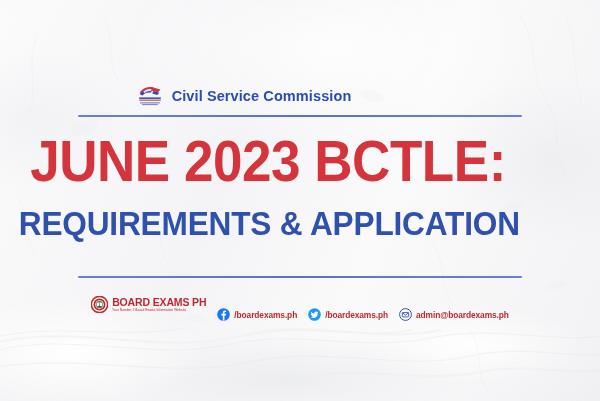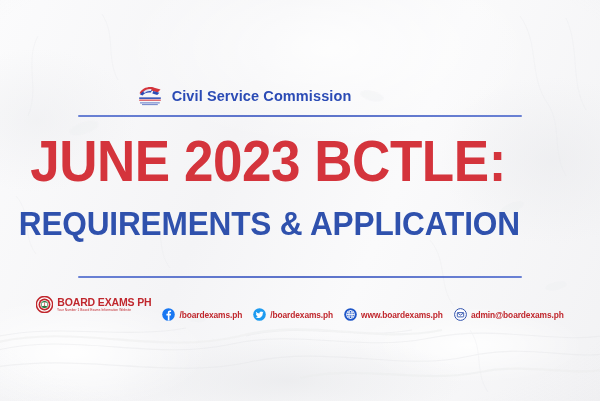--- a/index.html
+++ b/index.html
@@ -297,35 +297,20 @@
       <div class="social">
         <span class="social-icon">
           <svg width="13" height="13" viewBox="0 0 13 13">
             <circle cx="6.5" cy="6.5" r="6.3" fill="#1d9bf0"></circle>
             <path d="M10.6 4.25 C 10.3 4.4, 9.98 4.49, 9.64 4.53 C 9.99 4.32, 10.25 3.99, 10.37 3.6 C 10.05 3.79, 9.69 3.93, 9.31 4.0 C 9.0 3.68, 8.57 3.48, 8.1 3.48 C 7.19 3.48, 6.45 4.22, 6.45 5.13 C 6.45 5.26, 6.46 5.39, 6.49 5.51 C 5.12 5.44, 3.91 4.79, 3.1 3.79 C 2.96 4.03, 2.88 4.32, 2.88 4.62 C 2.88 5.19, 3.17 5.7, 3.61 5.99 C 3.34 5.98, 3.09 5.91, 2.87 5.78 V 5.8 C 2.87 6.6, 3.44 7.26, 4.19 7.42 C 4.06 7.45, 3.91 7.47, 3.76 7.47 C 3.66 7.47, 3.56 7.46, 3.46 7.44 C 3.67 8.1, 4.28 8.57, 5.0 8.59 C 4.44 9.03, 3.73 9.29, 2.96 9.29 C 2.83 9.29, 2.7 9.28, 2.57 9.27 C 3.3 9.74, 4.17 10.01, 5.1 10.01 C 8.1 10.01, 9.74 7.53, 9.74 5.38 C 9.74 5.31, 9.74 5.24, 9.73 5.17 C 10.06 4.94, 10.34 4.62, 10.6 4.25 Z" fill="#ffffff"></path>
           </svg>
         </span>
         <span class="social-label">/boardexams.ph</span>
       </div>
 
-      <div class="social">
-        <span class="social-icon">
-          <svg width="13" height="13" viewBox="0 0 13 13">
-            <circle cx="6.5" cy="6.5" r="6.3" fill="#1e56c8"></circle>
-            <g stroke="#ffffff" stroke-width="0.85" fill="none">
-              <circle cx="6.5" cy="6.5" r="4.0"></circle>
-              <ellipse cx="6.5" cy="6.5" rx="1.7" ry="4.0"></ellipse>
-              <line x1="2.5" y1="6.5" x2="10.5" y2="6.5"></line>
-              <path d="M3.35 4.3 C 5.2 5.2, 7.8 5.2, 9.65 4.3"></path>
-              <path d="M3.35 8.7 C 5.2 7.8, 7.8 7.8, 9.65 8.7"></path>
-            </g>
-          </svg>
-        </span>
-        <span class="social-label">www.boardexams.ph</span>
-      </div>
 
       <div class="social">
         <span class="social-icon">
           <svg width="13" height="13" viewBox="0 0 13 13">
             <circle cx="6.5" cy="6.5" r="5.9" fill="#ffffff" stroke="#2f51ad" stroke-width="1.0"></circle>
             <rect x="3.3" y="4.6" width="6.4" height="4.3" rx="0.5" fill="none" stroke="#2f51ad" stroke-width="0.9"></rect>
             <path d="M3.5 4.95 L 6.5 7.1 L 9.5 4.95" fill="none" stroke="#2f51ad" stroke-width="0.9"></path>
           </svg>
         </span>
         <span class="social-label">admin@boardexams.ph</span>

